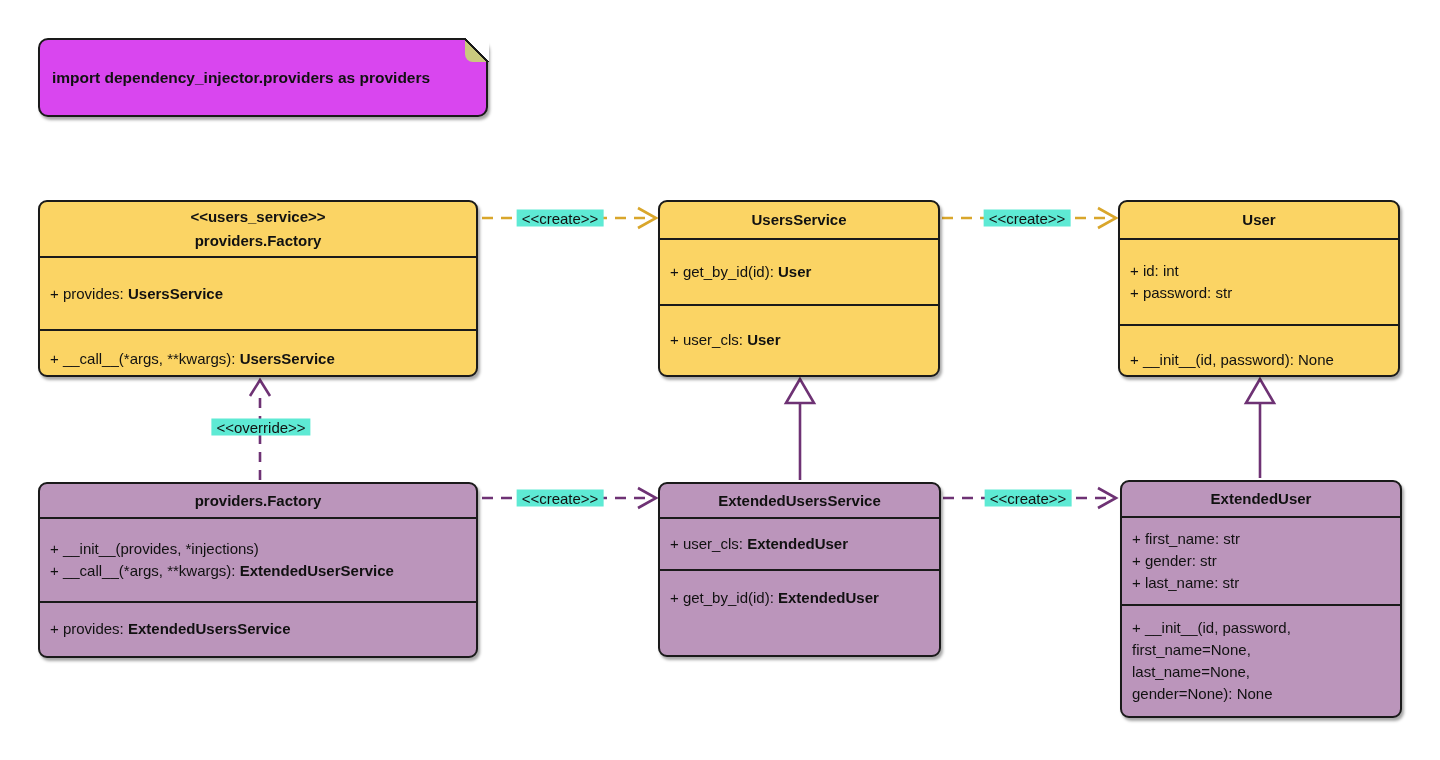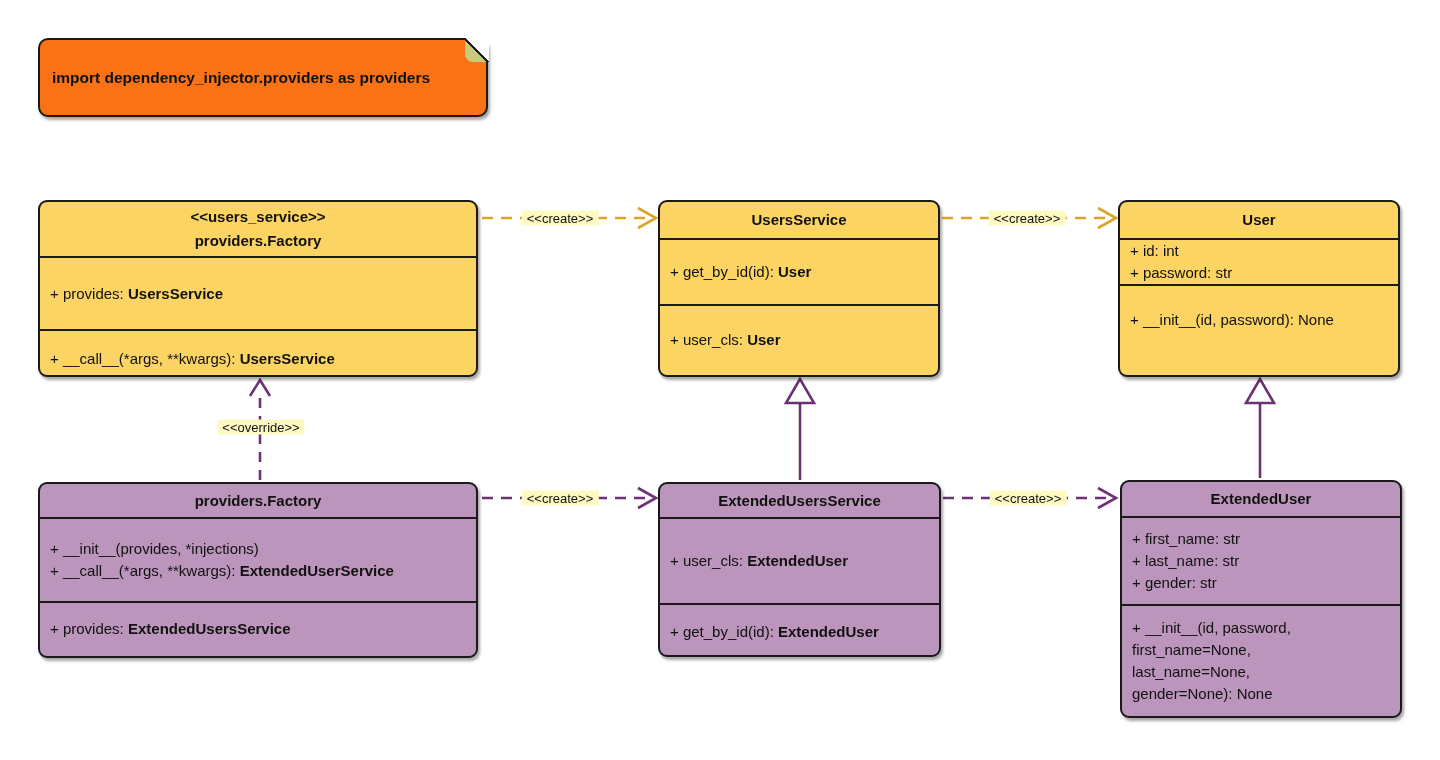--- a/index.html
+++ b/index.html
@@ -3,21 +3,21 @@
 <meta charset="utf-8">
 <style>
   html,body{margin:0;padding:0;}
   body{
     width:1440px;height:760px;position:relative;background:#ffffff;
     font-family:"Liberation Sans", sans-serif;color:#111;overflow:hidden;
   }
   
   .note{
     position:absolute;left:38px;top:38px;width:450px;height:79px;
-    background:#f97316;border:2.5px solid #1a1a1a;border-radius:10px;
+    background:#d946ef;border:2.5px solid #1a1a1a;border-radius:10px;
     box-shadow:2px 3px 3px rgba(0,0,0,0.35);
     display:flex;align-items:center;box-sizing:border-box;
     font-weight:bold;font-size:15.5px;padding-left:12px;
   }
   .note-fold{
     position:absolute;top:-2.5px;right:-2.5px;width:24px;height:24px;
     background:linear-gradient(225deg,#ffffff 48%,#1a1a1a 48%,#1a1a1a 56%,#c9c97e 56%);
     border-bottom-left-radius:8px;
   }
   
@@ -36,21 +36,21 @@
   .cls-section{
     border-top:2.5px solid #1a1a1a;box-sizing:border-box;flex:none;
     display:flex;flex-direction:column;justify-content:center;
     padding:0 10px;line-height:22px;
   }
   .row .bold{font-weight:bold;}
   
   svg.arrows{position:absolute;left:0;top:0;pointer-events:none;}
   .edge-label{
     position:absolute;transform:translate(-50%,-50%);
-    background:#fef9c3;padding:0 5px;font-size:13px;white-space:nowrap;z-index:5;
+    background:#5eead4;padding:0 5px;font-size:15px;white-space:nowrap;z-index:5;
   }
 </style>
 </head>
 <body>
 
 <div class="note">
   <span>import dependency_injector.providers as providers</span>
   <span class="note-fold"></span>
 </div>
 
@@ -120,21 +120,21 @@
   </div>
   <div class="cls-section" style="height:70px">
     <div class="row"><span>+ user_cls: </span><span class="bold">User</span></div>
   </div>
 </div>
 
 <div class="uml-class yellow" style="left:1118px;top:200px;width:282px;height:177px">
   <div class="cls-header" style="height:36px">
     <div>User</div>
   </div>
-  <div class="cls-section" style="height:46px">
+  <div class="cls-section" style="height:86px">
     <div class="row"><span>+ id: int</span></div>
     <div class="row"><span>+ password: str</span></div>
   </div>
   <div class="cls-section" style="height:70px">
     <div class="row"><span>+ __init__(id, password): None</span></div>
   </div>
 </div>
 
 <div class="uml-class purple" style="left:38px;top:482px;width:440px;height:176px">
   <div class="cls-header" style="height:33px">
@@ -146,36 +146,36 @@
   </div>
   <div class="cls-section" style="height:54px">
     <div class="row"><span>+ provides: </span><span class="bold">ExtendedUsersService</span></div>
   </div>
 </div>
 
 <div class="uml-class purple" style="left:658px;top:482px;width:283px;height:175px">
   <div class="cls-header" style="height:33px">
     <div>ExtendedUsersService</div>
   </div>
-  <div class="cls-section" style="height:86px">
+  <div class="cls-section" style="height:52px">
     <div class="row"><span>+ user_cls: </span><span class="bold">ExtendedUser</span></div>
   </div>
   <div class="cls-section" style="height:56px">
     <div class="row"><span>+ get_by_id(id): </span><span class="bold">ExtendedUser</span></div>
   </div>
 </div>
 
 <div class="uml-class purple" style="left:1120px;top:480px;width:282px;height:238px">
   <div class="cls-header" style="height:34px">
     <div>ExtendedUser</div>
   </div>
   <div class="cls-section" style="height:88px">
     <div class="row"><span>+ first_name: str</span></div>
+    <div class="row"><span>+ gender: str</span></div>
     <div class="row"><span>+ last_name: str</span></div>
-    <div class="row"><span>+ gender: str</span></div>
   </div>
   <div class="cls-section" style="height:111px">
     <div class="row"><span>+ __init__(id, password,</span></div>
     <div class="row"><span>first_name=None,</span></div>
     <div class="row"><span>last_name=None,</span></div>
     <div class="row"><span>gender=None): None</span></div>
   </div>
 </div>
 
 </body></html>

